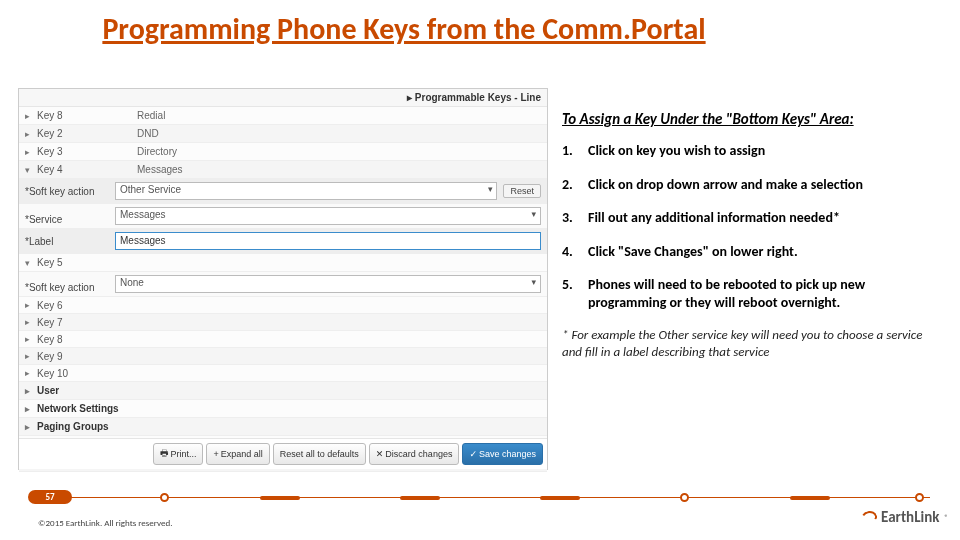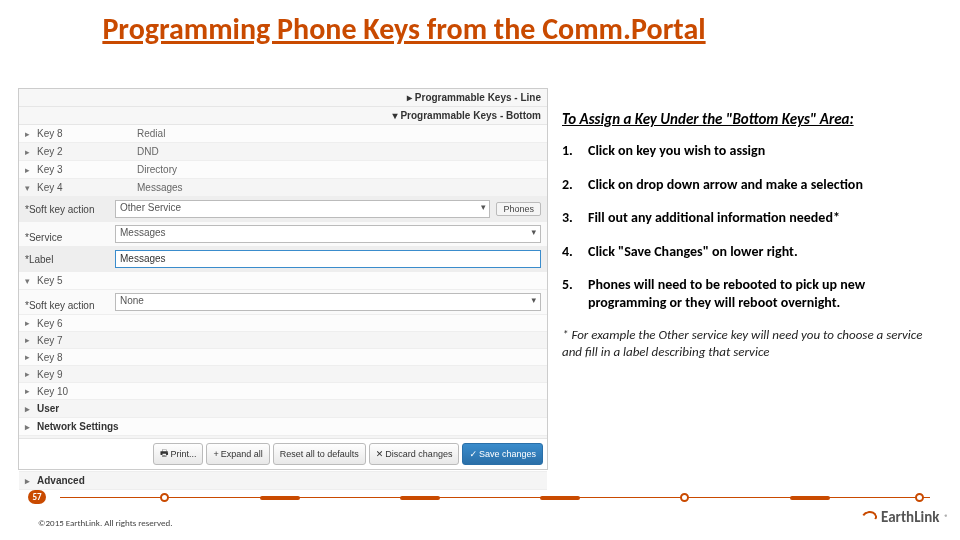--- a/index.html
+++ b/index.html
@@ -30,44 +30,40 @@
   .inst-heading { font-weight: 700; text-decoration: underline; font-style: italic; font-size: 15px; margin-bottom: 14px; }
   .inst-list { list-style: none; }
   .inst-list li { display: flex; font-weight: 700; font-size: 14px; margin-bottom: 16px; line-height: 1.25; }
   .inst-num { width: 26px; flex-shrink: 0; }
   .inst-text { flex: 1; }
   .inst-footnote { font-style: italic; font-size: 13px; font-weight: 400; color: #222; line-height: 1.3; margin-top: 4px; }
   .footer-line { position: absolute; left: 60px; bottom: 42px; width: 870px; height: 0; border-top: 1px solid #C94A00; }
   .footer-dots { position: absolute; bottom: 36px; left: 60px; width: 870px; height: 12px; }
   .dot { position: absolute; width: 9px; height: 9px; border-radius: 50%; border: 2px solid #C94A00; background: #fff; top: 1px; }
   .bar { position: absolute; height: 4px; background: #C94A00; top: 4px; border-radius: 2px; }
-  .page-badge { position: absolute; left: 28px; bottom: 36px; width: 18px; height: 14px; border-radius: 7px; background: #C94A00; color: #fff; font-size: 9px; text-align: center; line-height: 14px; font-weight: 700; }
+  .page-badge { position: absolute; left: 28px; bottom: 36px; width: 44px; height: 14px; border-radius: 7px; background: #C94A00; color: #fff; font-size: 9px; text-align: center; line-height: 14px; font-weight: 700; }
   .copyright { position: absolute; left: 38px; bottom: 12px; font-size: 9px; color: #444; }
   .logo { position: absolute; right: 12px; bottom: 14px; font-size: 15px; color: #555; font-weight: 600; display: flex; align-items: center; gap: 4px; }
   .logo-swirl { width: 16px; height: 12px; border: 2px solid #C94A00; border-radius: 50% 50% 50% 50% / 60% 60% 40% 40%; border-bottom-color: transparent; border-left-color: transparent; transform: rotate(-15deg); }
   .logo-tm { font-size: 7px; vertical-align: super; color: #888; margin-left: 1px; }
 </style>
 </head>
 <body>
 
 <div class="slide">
 
   <div class="title">
     <h1>Programming Phone Keys from the Comm.Portal</h1>
   </div>
 
   <div class="screenshot">
     <div class="scr-section-head">
       <span>▸</span>
       <span>Programmable Keys - Line</span>
     </div>
-    <div class="scr-section-head">
-      <span>▾</span>
-      <span>Programmable Keys - Bottom</span>
-    </div>
     <div class="scr-row">
         <span class="scr-arrow">▸</span>
         <span class="scr-key">Key 8</span>
         <span class="scr-val">Redial</span>
       </div>
     <div class="scr-row alt">
         <span class="scr-arrow">▸</span>
         <span class="scr-key">Key 2</span>
         <span class="scr-val">DND</span>
       </div>
@@ -78,21 +74,21 @@
       </div>
     <div class="scr-row alt">
         <span class="scr-arrow">▾</span>
         <span class="scr-key">Key 4</span>
         <span class="scr-val">Messages</span>
       </div>
 
     <div class="scr-field-row">
       <span class="scr-lbl">*Soft key action</span>
       <div class="scr-select"><span>Other Service</span></div>
-      <span class="scr-reset-btn">Phones</span>
+      <span class="scr-reset-btn">Reset</span>
     </div>
     <div class="scr-field-row light">
       <span class="scr-lbl">*Service</span>
       <div class="scr-select"><span>Messages</span></div>
     </div>
     <div class="scr-field-row">
       <span class="scr-lbl">*Label</span>
       <div class="scr-input">Messages</div>
     </div>
 

